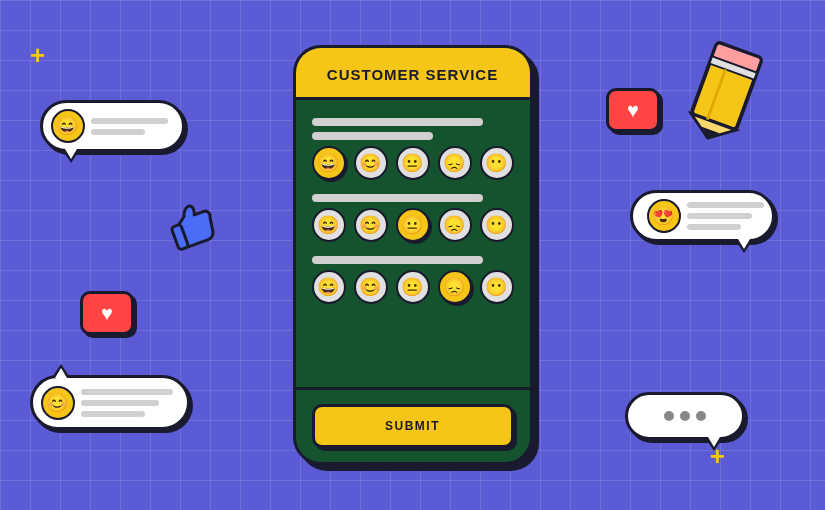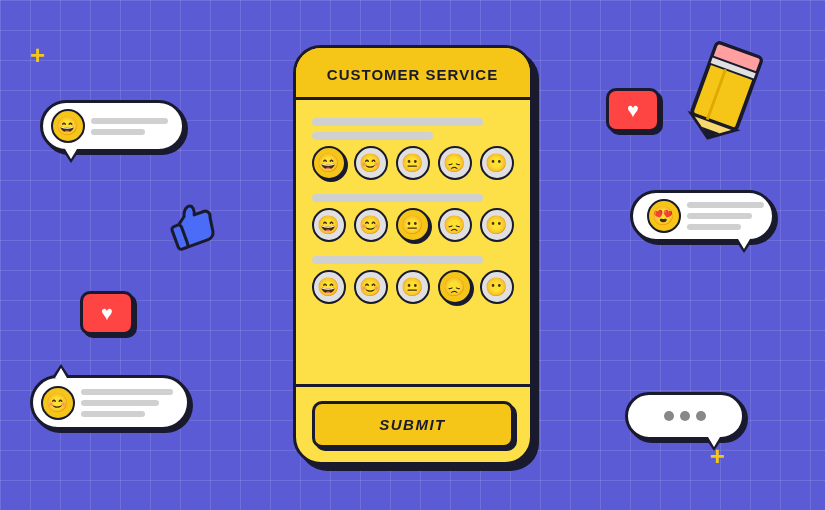--- a/index.html
+++ b/index.html
@@ -25,21 +25,21 @@
     }
 
     
     .phone-card {
       position: absolute;
       left: 50%;
       top: 50%;
       transform: translate(-50%, -50%);
       width: 240px;
       height: 420px;
-      background: #fde047;
+      background: #14532d;
       border-radius: 28px;
       border: 3px solid #1a1a2e;
       box-shadow: 6px 6px 0px #1a1a2e;
       display: flex;
       flex-direction: column;
       overflow: hidden;
     }
 
     .phone-header {
       background: #f5c518;
@@ -111,29 +111,28 @@
       padding: 14px 16px;
       border-top: 3px solid #1a1a2e;
     }
 
     .submit-btn {
       width: 100%;
       background: #f5c518;
       border: 3px solid #1a1a2e;
       border-radius: 10px;
       padding: 12px 0;
-      font-size: 15px;
+      font-size: 12px;
       font-weight: 900;
       letter-spacing: 1.5px;
       color: #1a1a2e;
       cursor: pointer;
       text-align: center;
       box-shadow: 3px 3px 0 #1a1a2e;
       text-transform: uppercase;
-      font-style: italic;
     }
 
     
     .bubble {
       background: #fff;
       border-radius: 30px;
       border: 3px solid #1a1a2e;
       display: flex;
       align-items: center;
       gap: 6px;

